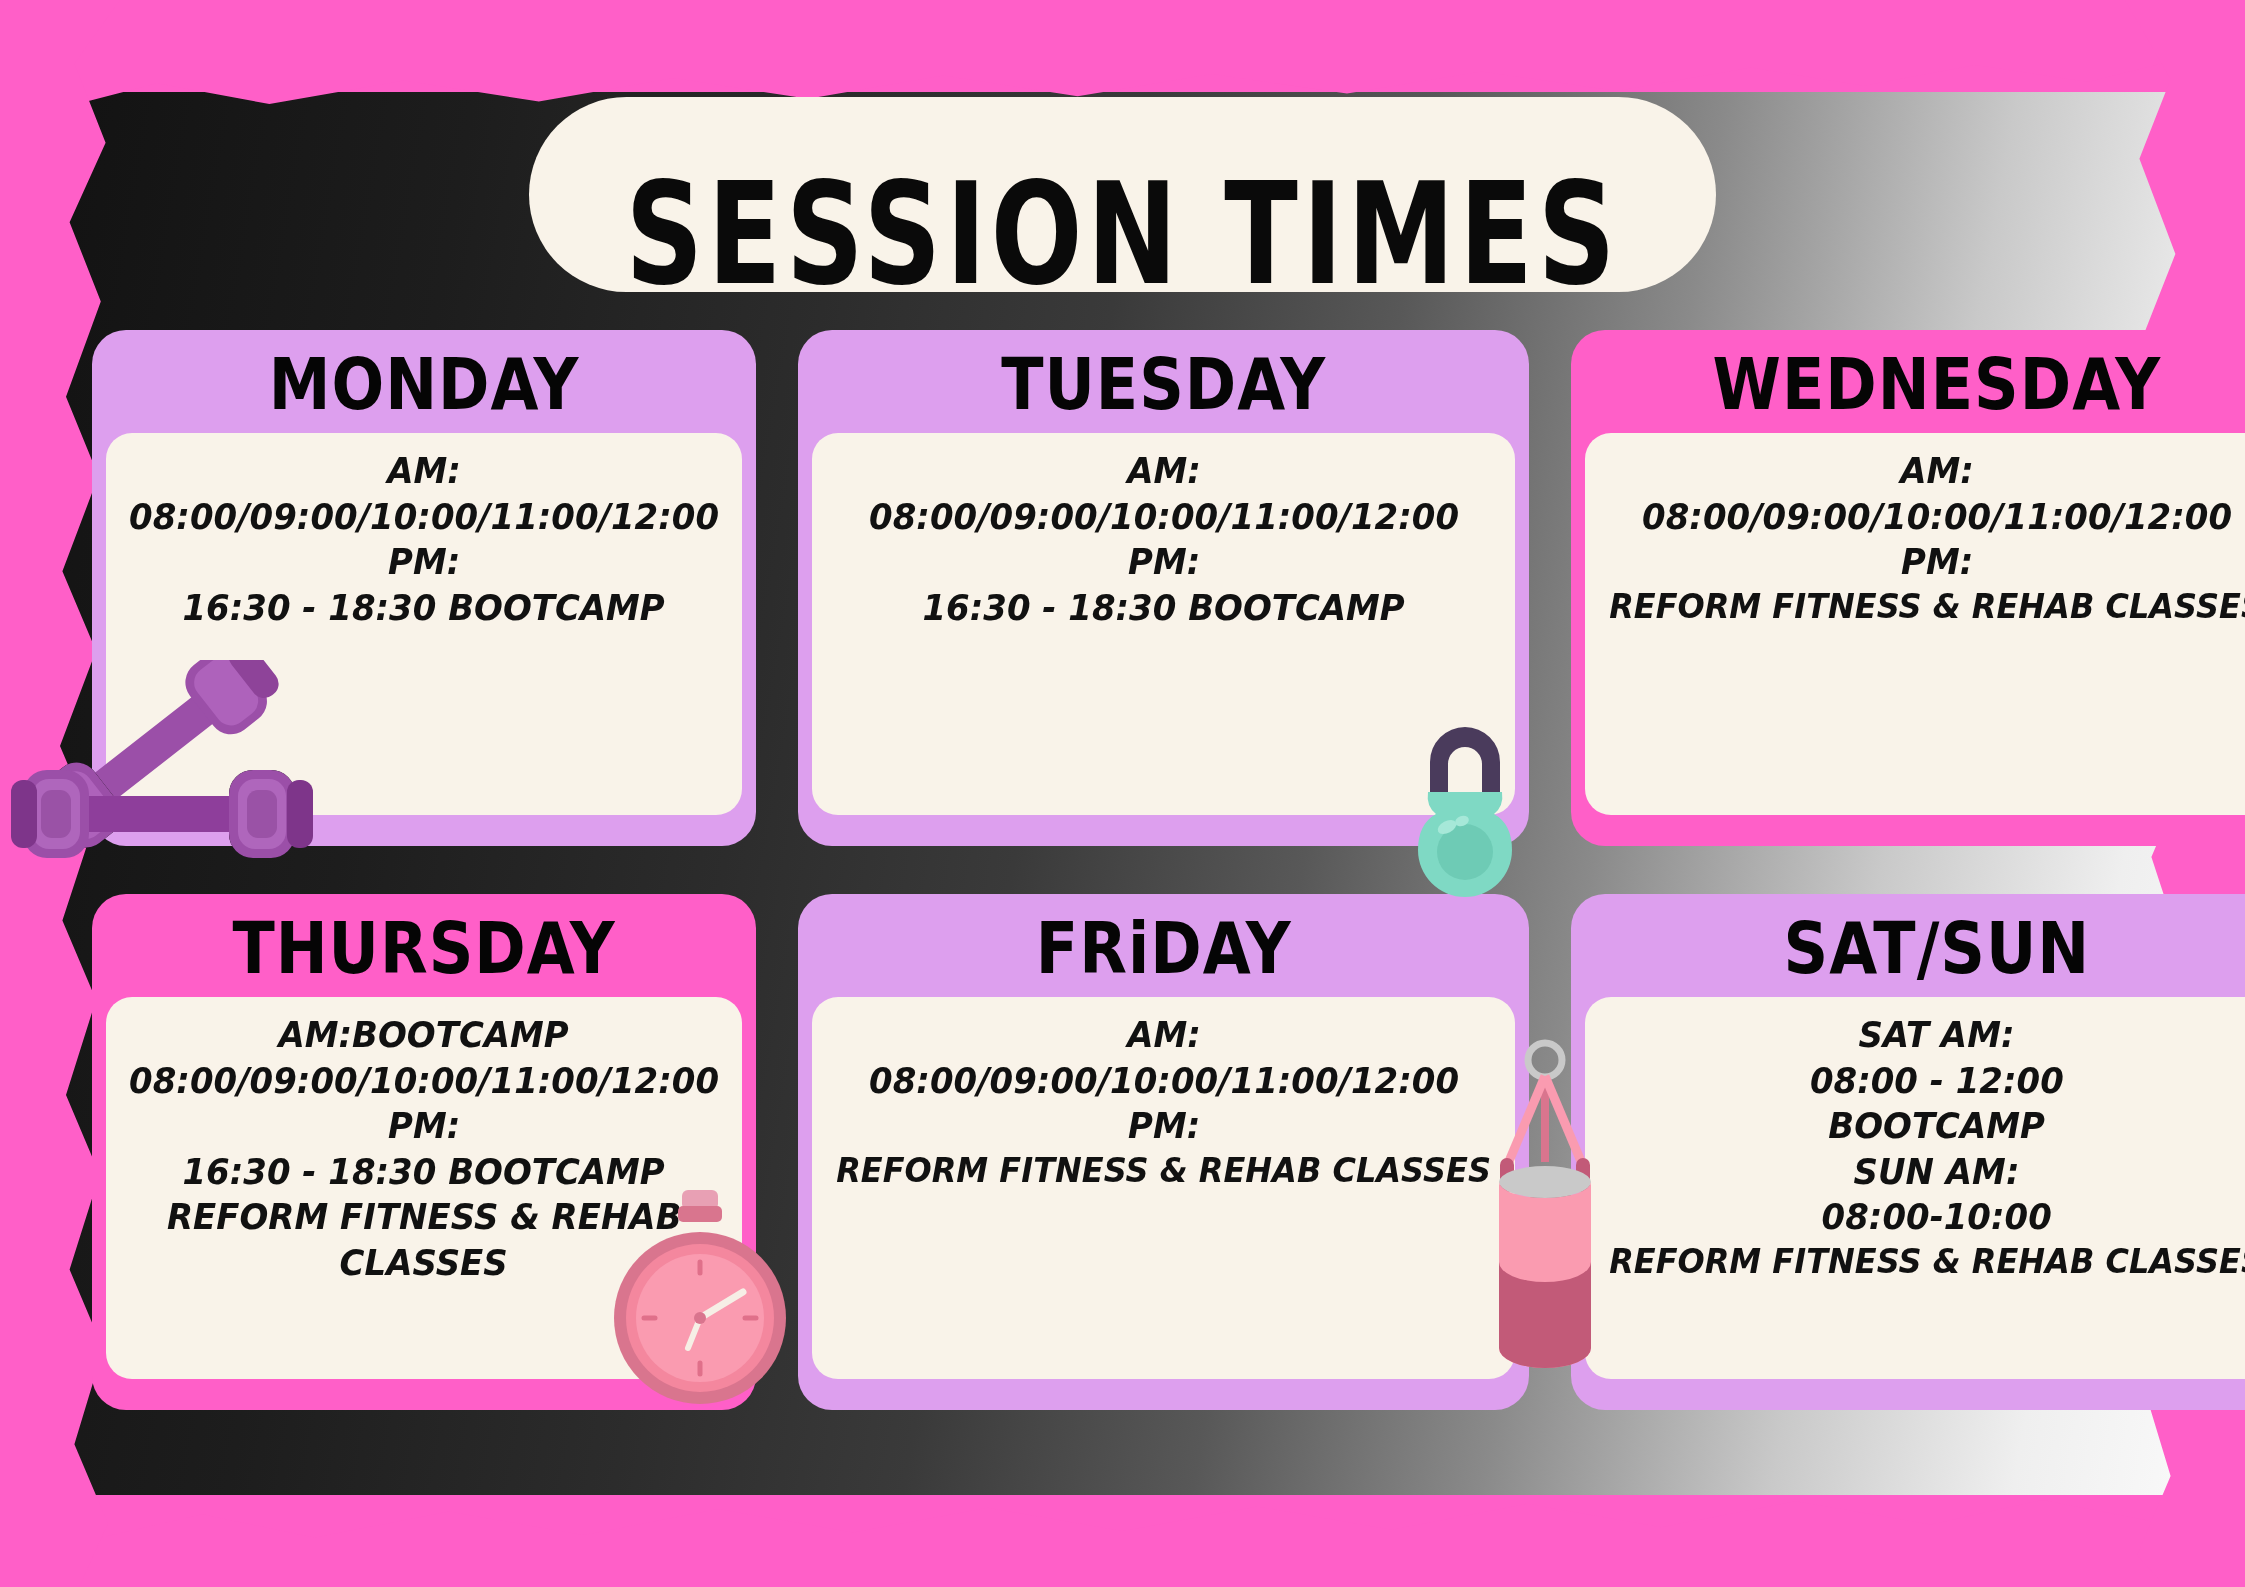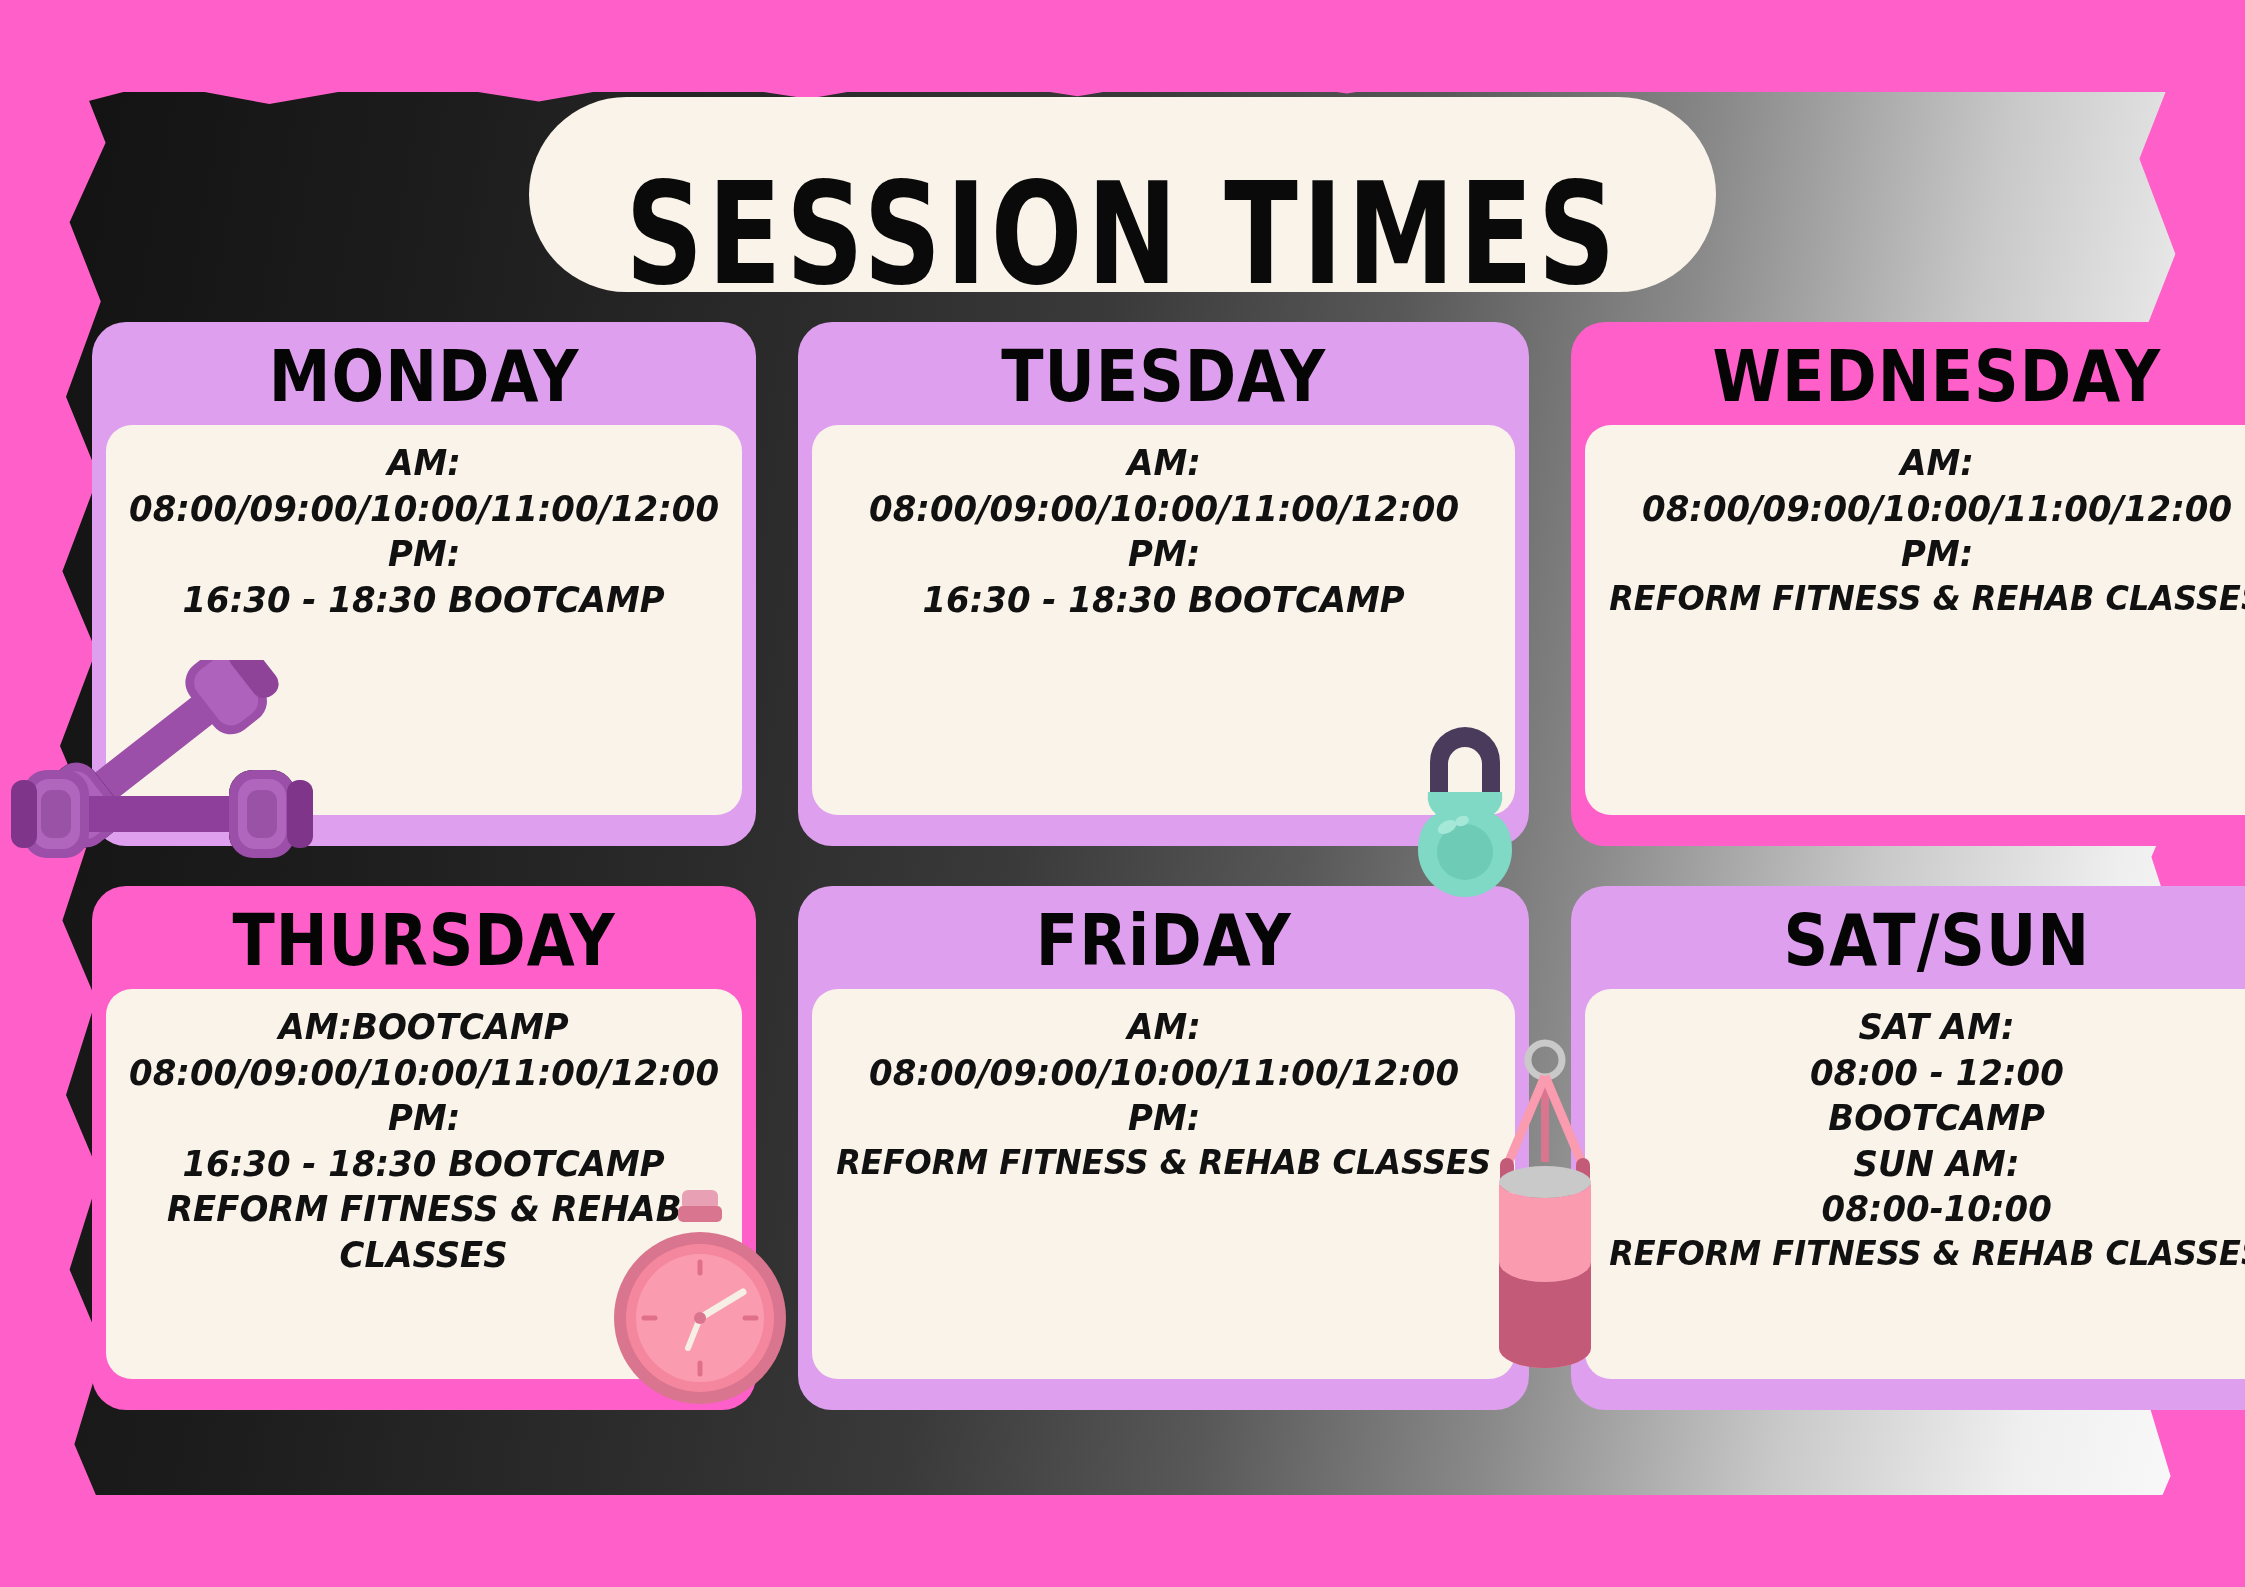--- a/index.html
+++ b/index.html
@@ -51,21 +51,21 @@
   
   .grid{
     position:absolute;left:92px;top:322px;width:2062px;height:1088px;
     display:grid;grid-template-columns:repeat(3,1fr);
     grid-template-rows:repeat(2,1fr);
     column-gap:42px;row-gap:40px;
   }
   .card{
     border-radius:34px;padding:10px 14px 31px;
     display:flex;flex-direction:column;align-items:stretch;
-    position:relative;z-index:3;
+    position:relative;z-index:3;margin-top:8px;
   }
   .card.lilac{background:#DD9FEE;}
   .card.pink{background:#FF5FC8;}
   .day-name{
     font-family:"DejaVu Sans", sans-serif;
     font-weight:700;color:#050505;
     font-size:62px;line-height:1.05;text-align:center;
     letter-spacing:1px;
     transform:scaleY(1.14);
     padding:12px 0 16px;

